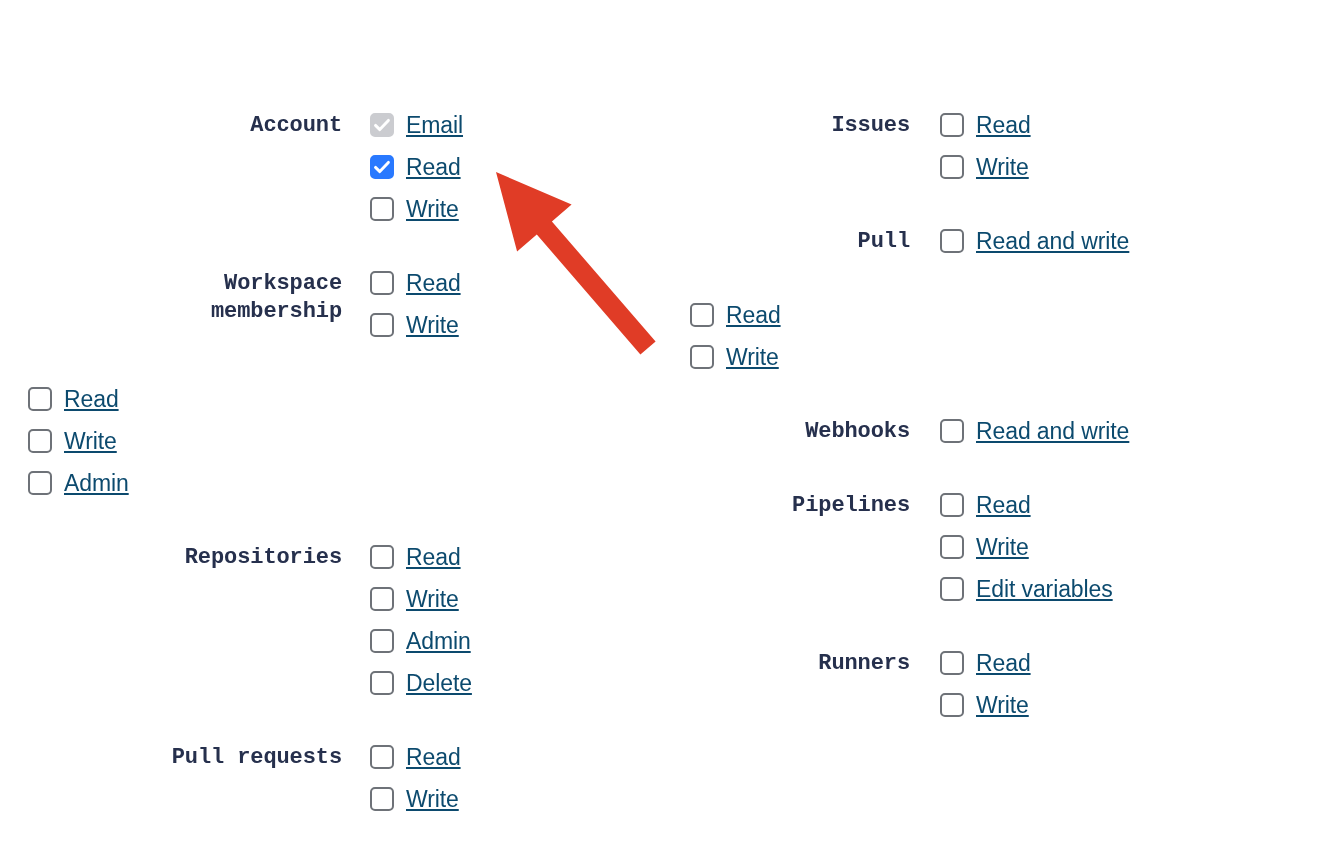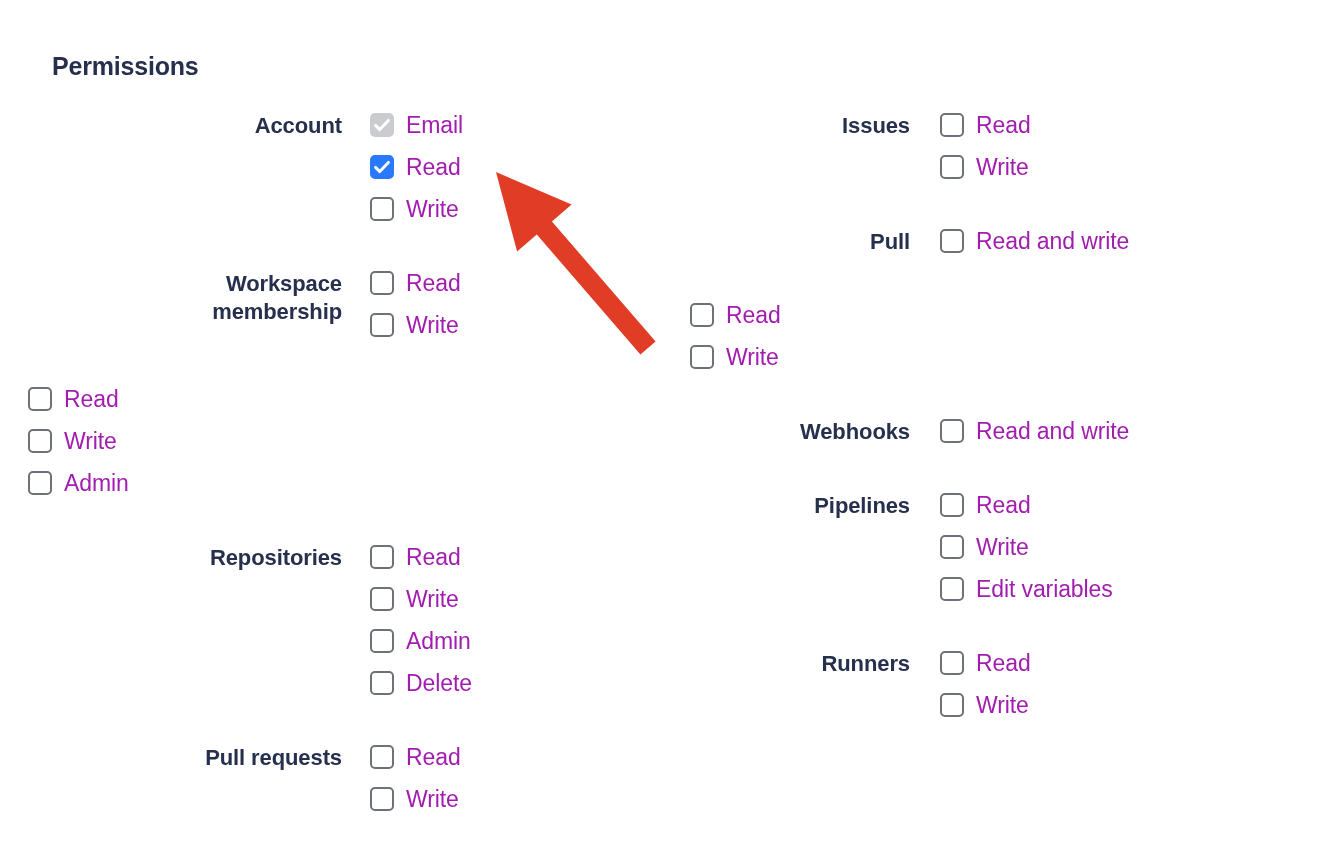--- a/index.html
+++ b/index.html
@@ -55,20 +55,21 @@
 
   .group-label {
     font-size: 22px;
     font-weight: bold;
     color: #26304d;
     text-align: right;
     line-height: 28px;
     padding-top: 8px;
     letter-spacing: -0.1px;
     white-space: pre-line;
+    font-family: Liberation Mono, monospace;
   }
   .col-left .group-label  { width: 342px; padding-right: 0px; }
   .col-right .group-label { width: 250px; padding-right: 0px; }
 
   .options { display: block; }
   .col-left .options  { margin-left: 28px; }
   .col-right .options { margin-left: 30px; }
 
   .option-row {
     display: flex;
@@ -100,42 +101,42 @@
     position: absolute;
     left: -2px;
     top: -2px;
     width: 24px;
     height: 24px;
   }
 
   .option-label {
     margin-left: 12px;
     font-size: 23px;
-    color: #a21caf;
+    color: #0c4a6e;
     line-height: 26px;
     letter-spacing: -0.1px;
     white-space: nowrap;
+    text-decoration: underline;
   }
 
   
   .annotation-arrow {
     position: absolute;
     left: 0;
     top: 0;
     width: 1322px;
     height: 844px;
     pointer-events: none;
   }
 </style>
 </head>
 <body>
 
 <div id="screen">
 
-  <div class="page-title">Permissions</div>
 
   <div class="columns">
     <div class="col col-left" id="col-left">
         <div class="group">
           <div class="group-label">Account</div>
           <div class="options">
             <label class="option-row">
               <div class="cbox disabled-checked">
                 <svg class="tick" viewBox="0 0 24 24">
                   <path d="M5.5 12.4 L9.8 16.6 L18.4 7.4" fill="none" stroke="#ffffff" stroke-width="2.9" stroke-linecap="round" stroke-linejoin="round"></path>

